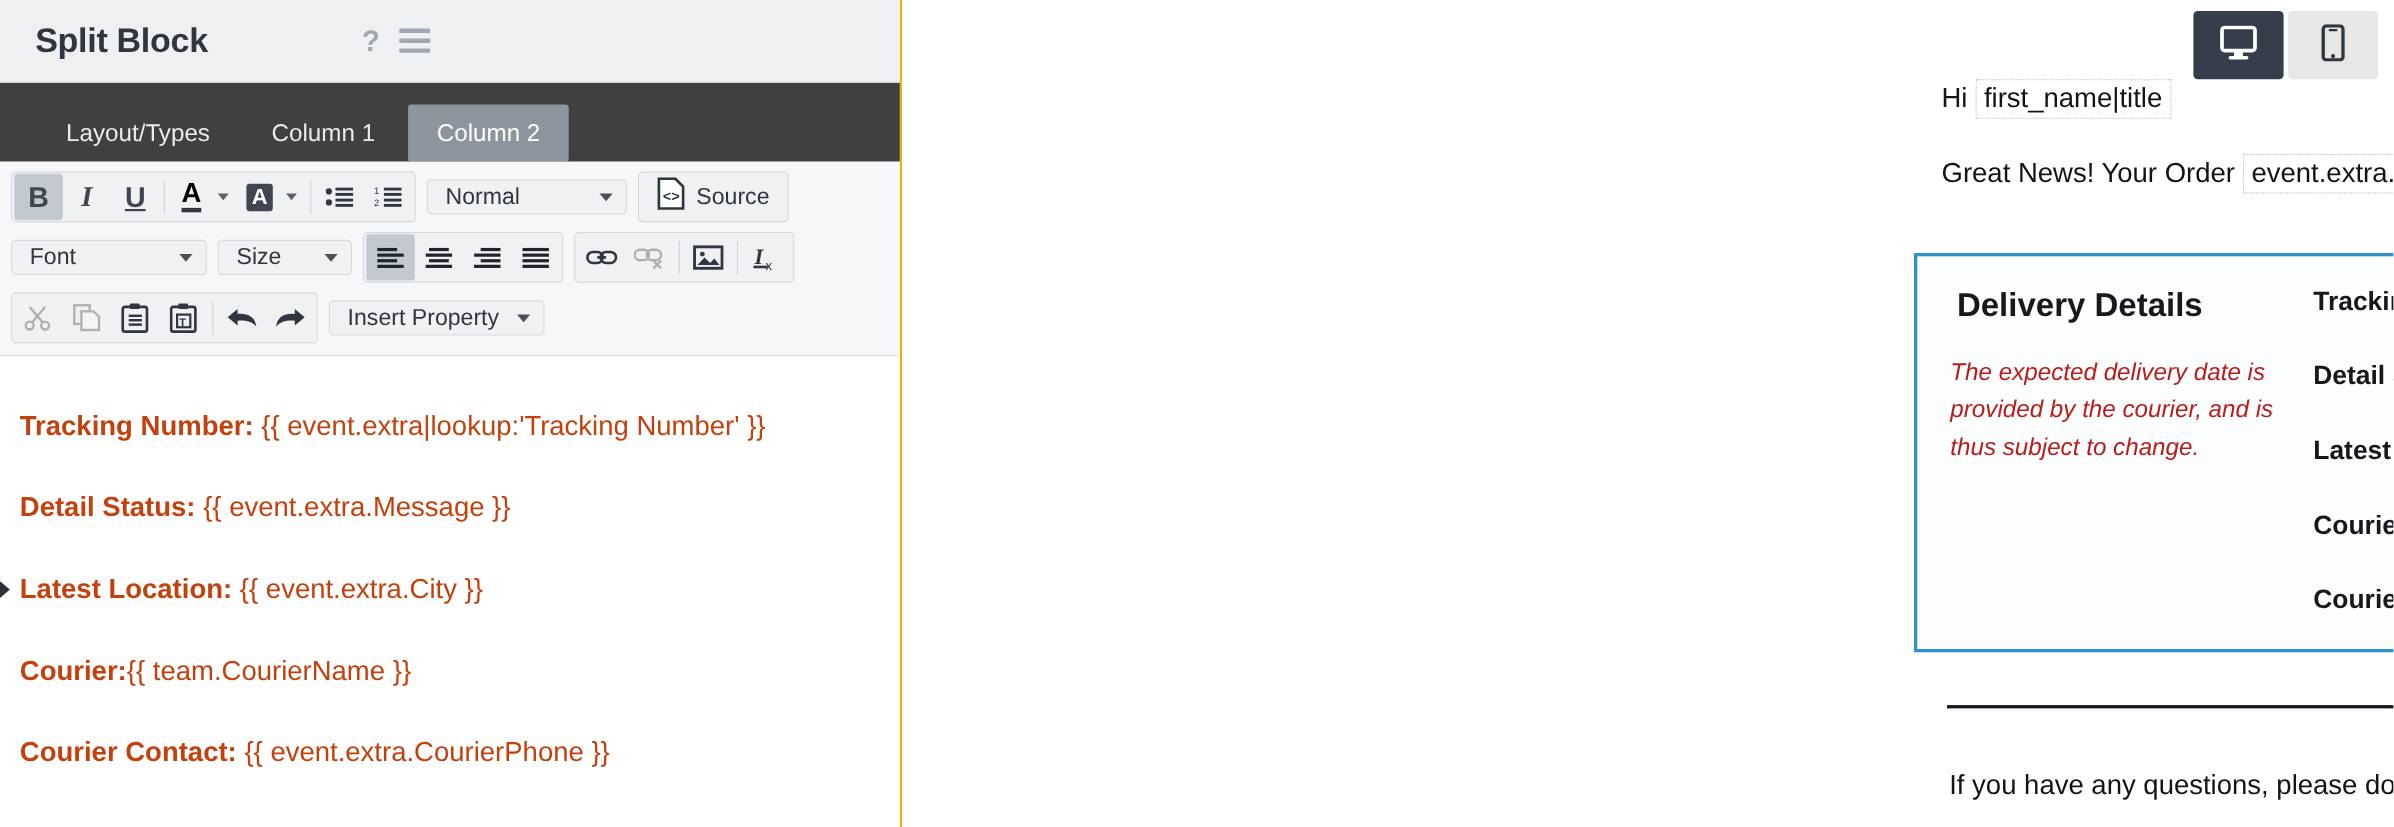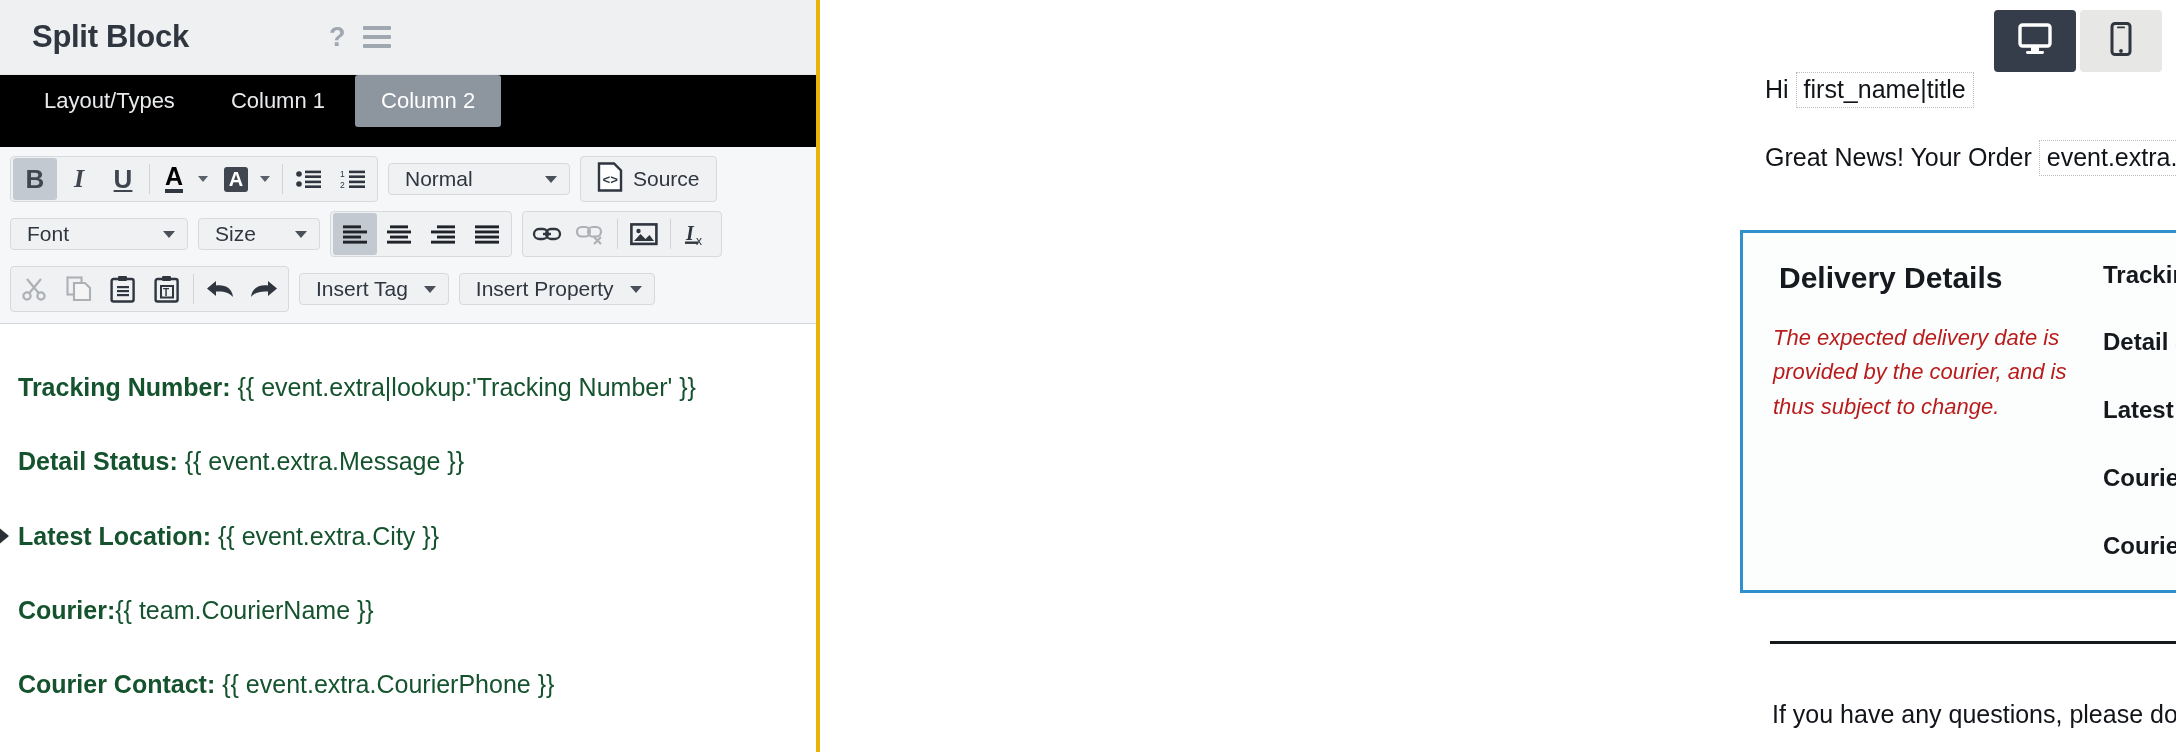--- a/index.html
+++ b/index.html
@@ -8,21 +8,21 @@
     background: #ffffff;
     font-family: "Liberation Sans", sans-serif;
     overflow: hidden;
   }
   #app { display: flex; width: 2176px; height: 752px; }
 
   
   #left-panel {
     width: 820px; height: 752px;
     background: #ffffff;
-    border-right: 4px solid #eab308;
+    border-right: 2px solid #eab308;
     display: flex; flex-direction: column;
     flex: 0 0 820px;
   }
 
   
   #modal-header {
     height: 75px;
     background: #eff0f1;
     border-bottom: 1px solid #e2e4e6;
     display: flex; align-items: center;
@@ -55,22 +55,22 @@
     display: flex; align-items: center; justify-content: center;
     font-size: 21px; cursor: pointer; border: none;
     font-family: "Liberation Sans", sans-serif;
     padding: 0 28px;
   }
   #cancel-button { background: #e3e5e6; color: #3c4654; min-width: 136px; }
   #save-button { background: #3ba6e8; color: #ffffff; min-width: 120px; font-weight: normal; }
 
   
   #tab-bar {
-    height: 72px; background: #000000;
-    display: flex; align-items: flex-start; padding-left: 18px; gap: 4px;
+    height: 72px; background: #404040;
+    display: flex; align-items: flex-end; padding-left: 34px; gap: 4px;
     flex: 0 0 72px;
   }
   .tab {
     color: #e8eaec; font-size: 22px; padding: 13px 26px;
     cursor: pointer; border-radius: 3px; white-space: nowrap;
   }
   .tab.active { background: #8d959f; color: #ffffff; }
 
   
   #editor-toolbar {
@@ -152,21 +152,21 @@
     line-height: 1.15;
   }
 
   
   #editor-body {
     flex: 1 1 auto; background: #ffffff;
     padding: 48px 0 0 0;
     position: relative; overflow: hidden;
   }
   .ed-line {
-    font-size: 25px; color: #14532d;
+    font-size: 25px; color: #c2410c;
     padding: 0 40px 0 18px;
     margin-bottom: 43px;
     line-height: 1.25; white-space: nowrap;
     position: relative;
   }
   .ed-line b { font-weight: bold; }
   #caret-marker {
     position: absolute; left: -4px; top: 50%;
     transform: translateY(-50%);
     width: 0; height: 0;
@@ -455,24 +455,20 @@
               <path d="M11 3 L2 10.5 L11 18 L11 13.5 C18 13 24 14 28 19 C27 10 20 6.5 11 7.5 Z" fill="#2f3640"></path>
             </svg>
           </div>
           <div class="tb-btn">
             <svg width="30" height="22" viewBox="0 0 30 22">
               <path d="M19 3 L28 10.5 L19 18 L19 13.5 C12 13 6 14 2 19 C3 10 10 6.5 19 7.5 Z" fill="#2f3640"></path>
             </svg>
           </div>
         </div>
 
-        <div class="combo">
-          <span>Insert Tag</span>
-          <span class="caret"></span>
-        </div>
         <div class="combo">
           <span>Insert Property</span>
           <span class="caret"></span>
         </div>
       </div>
     </div>
 
     <div id="editor-body">
       <div class="ed-line">
         <b>Tracking Number:</b><span> {{ event.extra|lookup:'Tracking Number' }}</span>

